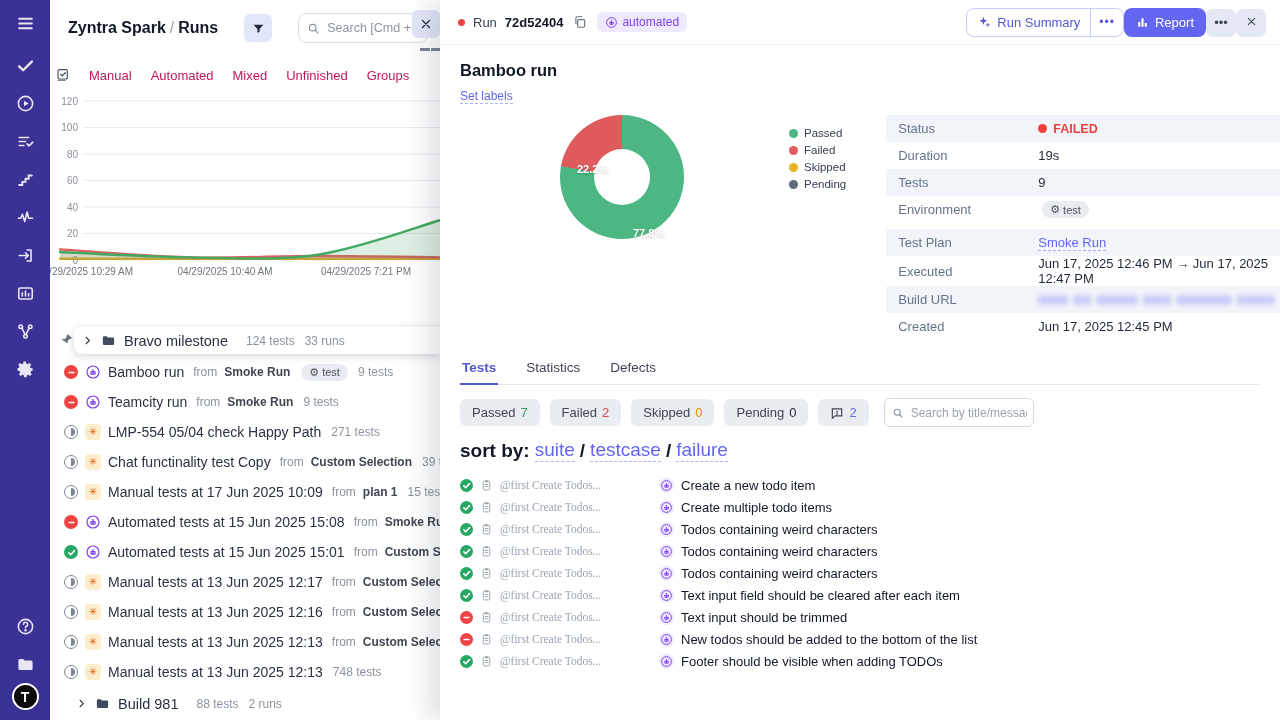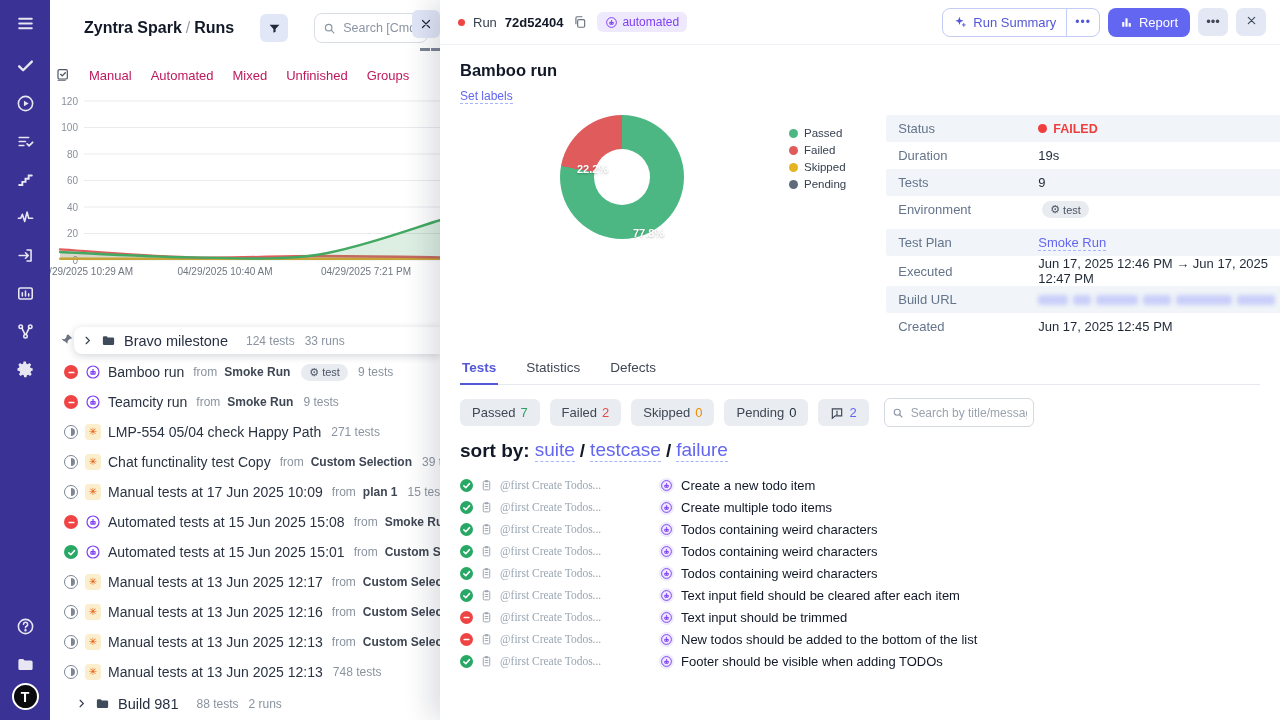--- a/index.html
+++ b/index.html
@@ -10,21 +10,21 @@
   
   .sidebar { width:50px; background:#3a3294; display:flex; flex-direction:column; align-items:center; flex-shrink:0; }
   .sb-icon { width:50px; height:38px; display:flex; align-items:center; justify-content:center; color:rgba(255,255,255,.88); cursor:pointer; }
   .sb-icon svg { width:19px; height:19px; }
   .sb-menu { height:46px; }
   .sb-spacer { flex:1; }
   .sb-logo { width:27px; height:27px; border-radius:50%; background:#0b0b0d; border:2px solid #fff; color:#fff; font-weight:bold; font-size:14px; display:flex; align-items:center; justify-content:center; margin-bottom:10px; }
 
   
   .left-panel { width:390px; flex-shrink:0; background:#fff; position:relative; overflow:hidden; }
-  .lp-header { display:flex; align-items:center; gap:26px; padding:13px 12px 0 18px;margin-left:16px; }
+  .lp-header { display:flex; align-items:center; gap:26px; padding:13px 12px 0 18px; }
   .lp-title { font-size:16px; font-weight:bold; color:#111827; white-space:nowrap; }
   .lp-title .sep { color:#9ca3af; font-weight:400; padding:0 4px; }
   .icon-btn { width:28px; height:28px; border-radius:6px; background:#e2e7f8; border:none; display:flex; align-items:center; justify-content:center; cursor:pointer; color:#1f2937; flex-shrink:0; }
   .lp-search { position:relative; width:158px; }
   .lp-search input { width:100%; height:30px; border:1px solid #d8dde6; border-radius:8px; padding:0 8px 0 28px; font-size:12.5px; color:#374151; outline:none; font-family:"Liberation Sans",sans-serif; }
   .lp-search input::placeholder { color:#8b95a3; }
   .search-glyph { position:absolute; left:9px; top:8px; color:#8b95a3; }
   .lp-close { position:absolute; top:10px; left:362px; z-index:1; }
   .lp-close-frag { position:absolute; top:42px; left:370px; color:#7b8494; font-size:10px; letter-spacing:1px; }
   .lp-tabs { display:flex; align-items:center; gap:19px; padding:24px 10px 8px 4px; font-size:13px; color:#be185d; }
@@ -65,21 +65,21 @@
   .build-row { padding-left:26px; margin-top:3px; }
 
   
   .detail-panel { flex:1; background:#fff; box-shadow:-10px 0 26px rgba(15,23,42,.14); z-index:5; display:flex; flex-direction:column; overflow:hidden; }
   .dp-header { height:45px; border-bottom:1px solid #edf0f4; display:flex; align-items:center; padding:0 14px 0 18px; gap:8px; flex-shrink:0; }
   .run-dot { width:7px; height:7px; border-radius:50%; background:#ef4444; flex-shrink:0; }
   .run-label { font-size:13px; color:#374151; }
   .run-id { font-size:13px; font-weight:bold; color:#111827; }
   .copy-btn { background:none; border:none; color:#6b7280; cursor:pointer; display:flex; padding:2px; }
   .auto-badge { display:inline-flex; align-items:center; gap:4px; background:#efe9fd; color:#7e3ff2; border-radius:6px; padding:3px 8px; font-size:12px; }
-  .dp-actions { margin-left:auto; display:flex; align-items:flex-start; gap:8px; }
+  .dp-actions { margin-left:auto; display:flex; align-items:flex-end; }
   .split-btn { display:flex; align-items:stretch; border:1px solid #c3cdf5; border-radius:8px; overflow:hidden; background:#fff; }
   .split-main { display:flex; align-items:center; gap:6px; padding:6px 10px; font-size:13px; color:#5457d6; background:none; border:none; cursor:pointer; }
   .split-more { border:none; border-left:1px solid #c3cdf5; background:none; color:#5457d6; font-size:12px; padding:0 8px; cursor:pointer; letter-spacing:1px; }
   .report-btn { display:flex; align-items:center; gap:6px; background:#6366f1; color:#fff; border:none; border-radius:8px; padding:7px 12px; font-size:13px; cursor:pointer; }
   .ghost-btn { width:30px; height:28px; border:none; border-radius:7px; background:#e4e8f5; color:#3f4754; font-size:13px; cursor:pointer; }
 
   .dp-body { padding:10px 20px 0 20px; overflow:hidden; }
   .dp-title { font-size:16.5px; font-weight:bold; color:#111827; margin-top:6px; }
   .set-labels { display:inline-block; font-size:12px; color:#6366f1; border-bottom:1px dashed #a5b4fc; margin-top:9px; cursor:pointer; }
 

